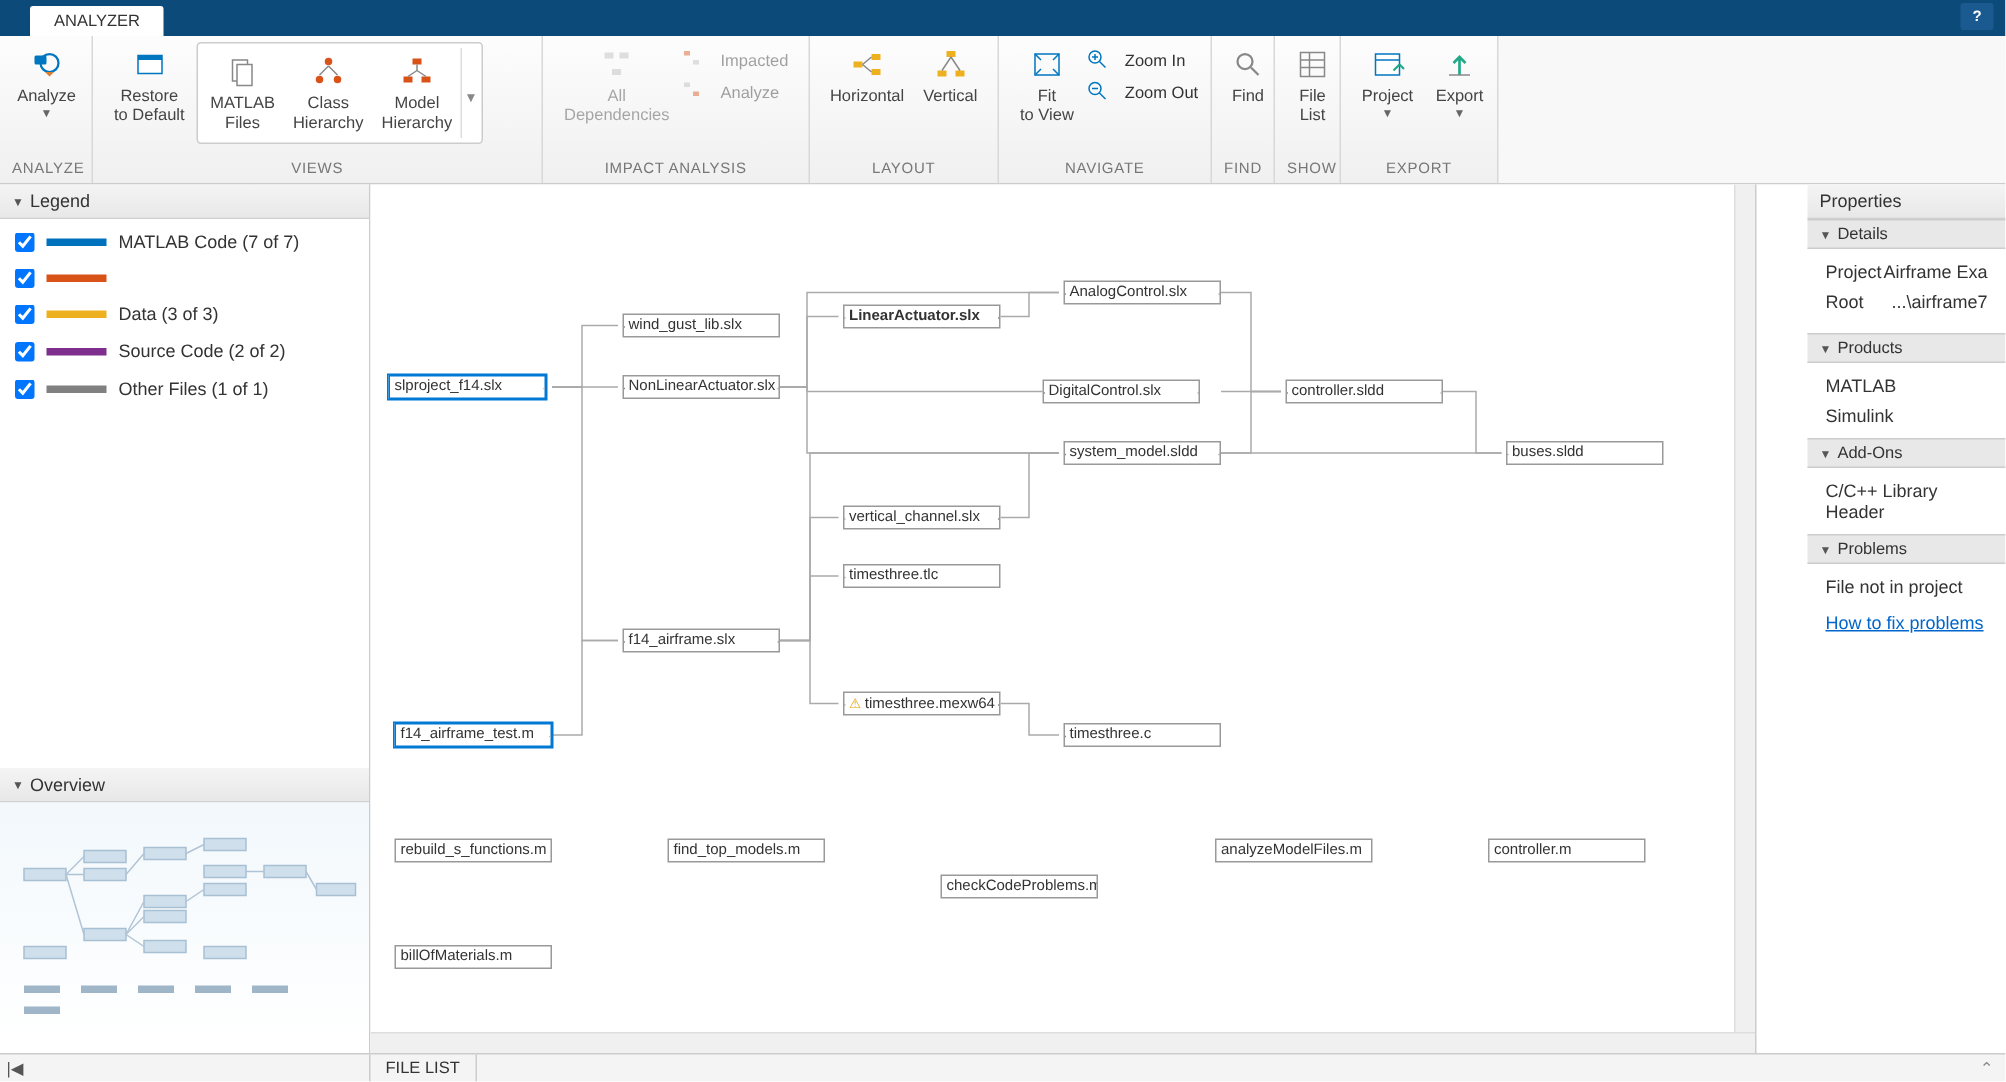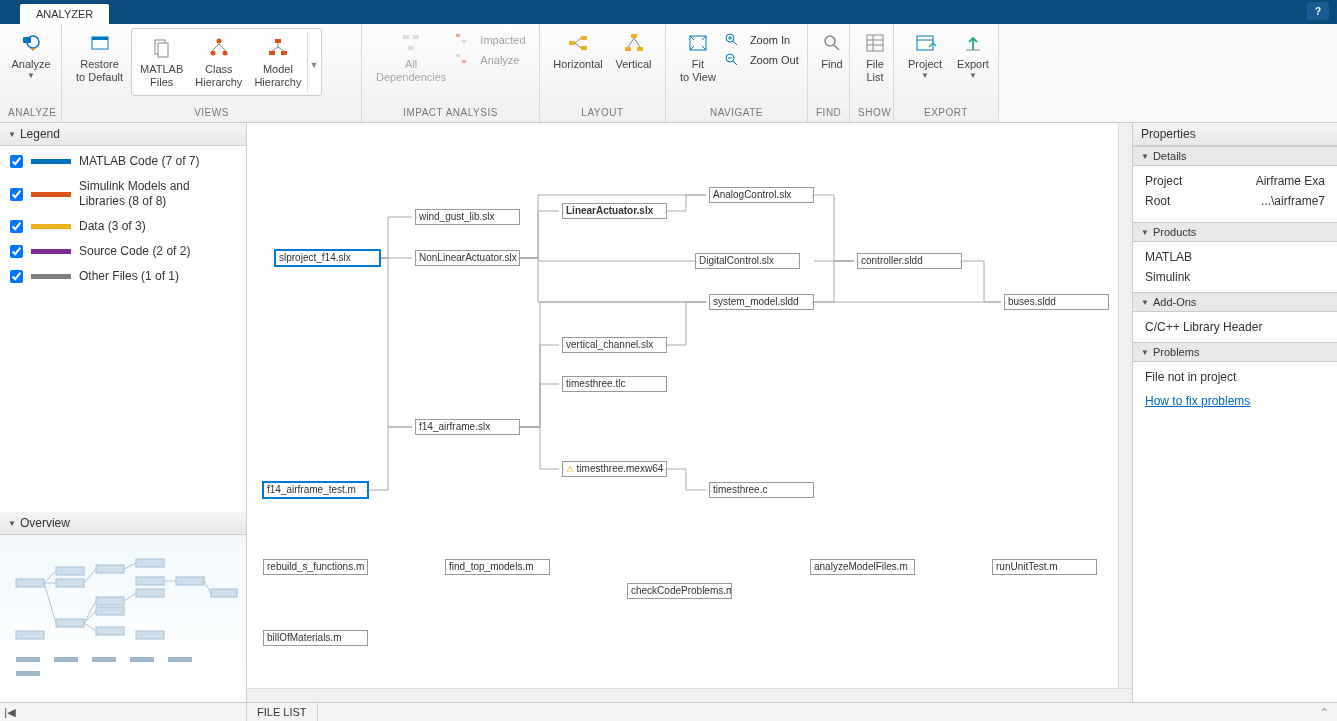--- a/index.html
+++ b/index.html
@@ -34,21 +34,21 @@
   .swatch { width: 40px; height: 5px; }
   .legend-label { font-size: 12px; flex: 1; line-height: 1.25; }
 
   .overview-panel { margin-top: auto; height: 190px; }
   .overview-mini { flex: 1; background: linear-gradient(#f2f8fc,#fff); position: relative; padding: 6px; height: 160px; }
 
   .center-panel { flex: 1; position: relative; background: #fff; overflow: hidden; }
   .canvas-scroll-h { position: absolute; bottom: 0; left: 0; right: 0; height: 14px; background: #f0f0f0; border-top: 1px solid #ddd; }
   .canvas-scroll-v { position: absolute; top: 0; right: 0; bottom: 14px; width: 14px; background: #f0f0f0; border-left: 1px solid #ddd; }
 
-  .right-panel { width: 205px; border-left: 1px solid #ccc; display: flex; flex-direction: column; background: #fff; }
+  .right-panel { width: 167px; border-left: 1px solid #ccc; display: flex; flex-direction: column; background: #fff; padding-left: 34px; }
   .section-hdr { background: #e8e8e8; border-top: 1px solid #ccc; border-bottom: 1px solid #ccc; padding: 3px 8px; font-size: 11px; display: flex; align-items: center; gap: 4px; }
   .section-body { padding: 8px 12px; font-size: 12px; }
   .kv-row { display: flex; justify-content: space-between; margin-bottom: 6px; }
   .link { color: #0066cc; text-decoration: underline; cursor: pointer; }
 
   
   .statusbar { position: absolute; bottom: 0; left: 0; right: 0; height: 19px; background: #f4f4f4; border-top: 1px solid #ccc; display: flex; align-items: center; font-size: 11px; }
   .status-arrow { width: 20px; text-align: center; color: #555; }
   .status-seg { padding: 0 10px; border-right: 1px solid #ccc; height: 100%; display: flex; align-items: center; }
 
@@ -311,21 +311,20 @@
     </div>
     <div class="legend-body" id="legend-body">
         <div class="legend-row">
           <input type="checkbox" checked="" style="">
     <span class="swatch" style="background:#0072bd"></span>
     <span class="legend-label">MATLAB Code (7 of 7)</span>
         </div>
         <div class="legend-row">
           <input type="checkbox" checked="" style="">
     <span class="swatch" style="background:#d95319"></span>
-    <span class="legend-label">Simulink Models and Libraries (8 of 8)</span>
         </div>
         <div class="legend-row">
           <input type="checkbox" checked="" style="">
     <span class="swatch" style="background:#edb120"></span>
     <span class="legend-label">Data (3 of 3)</span>
         </div>
         <div class="legend-row">
           <input type="checkbox" checked="" style="">
     <span class="swatch" style="background:#7e2f8e"></span>
     <span class="legend-label">Source Code (2 of 2)</span>
@@ -406,40 +405,40 @@
         <polyline points="420,88 439,88 439,72 459,72"></polyline>
         <polyline points="420,222 439,222 439,179 459,179"></polyline>
         <polyline points="420,346 439,346 439,367 459,367"></polyline>
         <polyline points="567,72 587,72 587,138 607,138"></polyline>
         <polyline points="567,138 607,138"></polyline>
         <polyline points="567,179 587,179 587,138 607,138"></polyline>
         <polyline points="567,179 737,179 737,179 754,179"></polyline>
         <polyline points="715,138 737,138 737,179 754,179"></polyline>
       </svg>
     <div id="nodes-layer">
-        <div class="node sel" style="left: 28px; top: 127px;"><div class="stripe" style="background:#d95319;border-color:#0078d4"></div><span>slproject_f14.slx</span><div class="port-r"></div></div>
+        <div class="node sel" style="left: 12px; top: 127px;"><div class="stripe" style="background:#d95319;border-color:#0078d4"></div><span>slproject_f14.slx</span><div class="port-r"></div></div>
         <div class="node" style="left: 168px; top: 86px;"><div class="stripe" style="background:#d95319;border-color:#999"></div><span>wind_gust_lib.slx</span><div class="port-l"></div></div>
         <div class="node" style="left: 168px; top: 127px;"><div class="stripe" style="background:#d95319;border-color:#999"></div><span>NonLinearActuator.slx</span><div class="port-l"></div><div class="port-r"></div></div>
         <div class="node" style="left: 168px; top: 296px;"><div class="stripe" style="background:#d95319;border-color:#999"></div><span>f14_airframe.slx</span><div class="port-l"></div><div class="port-r"></div></div>
         <div class="node" style="left: 315px; top: 80px; font-weight: bold;"><div class="stripe" style="background:#d95319;border-color:#999"></div><span>LinearActuator.slx</span><div class="port-l"></div><div class="port-r"></div></div>
         <div class="node" style="left: 315px; top: 214px;"><div class="stripe" style="background:#d95319;border-color:#999"></div><span>vertical_channel.slx</span><div class="port-l"></div><div class="port-r"></div></div>
         <div class="node" style="left: 315px; top: 253px;"><div class="stripe" style="background:#7e2f8e;border-color:#999"></div><span>timesthree.tlc</span><div class="port-l"></div></div>
         <div class="node" style="left: 315px; top: 338px;"><div class="stripe" style="background:#808080;border-color:#999"></div><span style="color:#e6a100;font-size:9px">⚠ </span><span>timesthree.mexw64</span><div class="port-l"></div><div class="port-r"></div></div>
         <div class="node" style="left: 462px; top: 64px;"><div class="stripe" style="background:#d95319;border-color:#999"></div><span>AnalogControl.slx</span><div class="port-l"></div><div class="port-r"></div></div>
         <div class="node" style="left: 448px; top: 130px;"><div class="stripe" style="background:#d95319;border-color:#999"></div><span>DigitalControl.slx</span><div class="port-l"></div><div class="port-r"></div></div>
         <div class="node" style="left: 462px; top: 171px;"><div class="stripe" style="background:#edb120;border-color:#999"></div><span>system_model.sldd</span><div class="port-l"></div><div class="port-r"></div></div>
         <div class="node" style="left: 462px; top: 359px;"><div class="stripe" style="background:#7e2f8e;border-color:#999"></div><span>timesthree.c</span><div class="port-l"></div></div>
         <div class="node" style="left: 610px; top: 130px;"><div class="stripe" style="background:#edb120;border-color:#999"></div><span>controller.sldd</span><div class="port-l"></div><div class="port-r"></div></div>
         <div class="node" style="left: 757px; top: 171px;"><div class="stripe" style="background:#edb120;border-color:#999"></div><span>buses.sldd</span><div class="port-l"></div></div>
         <div class="node sel" style="left: 16px; top: 359px;"><div class="stripe" style="background:#0072bd;border-color:#0078d4"></div><span>f14_airframe_test.m</span><div class="port-r"></div></div>
         <div class="node" style="left: 16px; top: 436px;"><div class="stripe" style="background:#0072bd;border-color:#999"></div><span>rebuild_s_functions.m</span></div>
         <div class="node" style="left: 198px; top: 436px;"><div class="stripe" style="background:#0072bd;border-color:#999"></div><span>find_top_models.m</span></div>
         <div class="node" style="left: 380px; top: 436px; margin-top: 24px;"><div class="stripe" style="background:#0072bd;border-color:#999"></div><span>checkCodeProblems.m</span></div>
         <div class="node" style="left: 563px; top: 436px;"><div class="stripe" style="background:#0072bd;border-color:#999"></div><span>analyzeModelFiles.m</span></div>
-        <div class="node" style="left: 745px; top: 436px;"><div class="stripe" style="background:#0072bd;border-color:#999"></div><span>runUnitTest.m</span></div>
+        <div class="node" style="left: 745px; top: 436px;"><div class="stripe" style="background:#0072bd;border-color:#999"></div><span>controller.m</span></div>
         <div class="node" style="left: 16px; top: 507px;"><div class="stripe" style="background:#0072bd;border-color:#999"></div><span>billOfMaterials.m</span></div>
       </div>
     <div class="canvas-scroll-h"></div>
     <div class="canvas-scroll-v"></div>
   </div>
 
   <div class="right-panel">
     <div class="panel-header">
         <span>Properties</span>
       </div>

